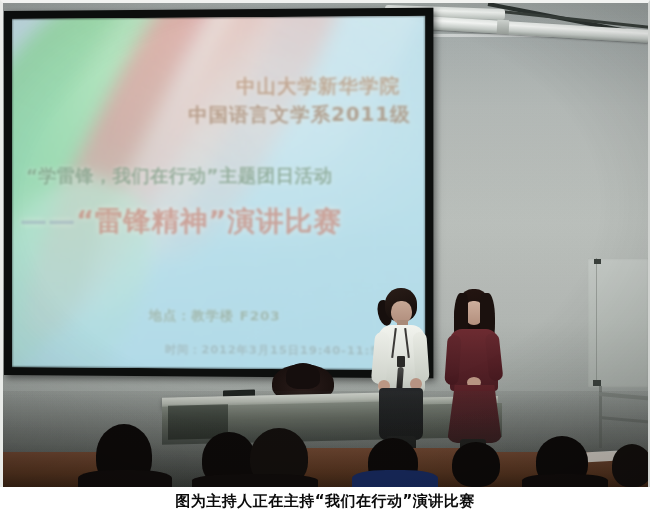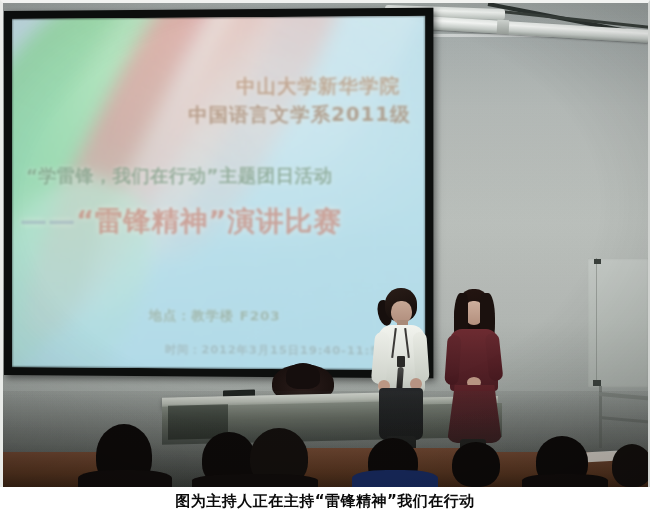--- a/index.html
+++ b/index.html
@@ -654,16 +654,16 @@
     <div class="head" style="left:536px; top:436px; width:52px; height:51px;"></div>
     <div class="shoulder" style="left:522px; top:474px; width:86px; height:16px;"></div>
 
     <div class="head soft" style="left:612px; top:444px; width:40px; height:43px;"></div>
 
     <div class="vignette"></div>
     <div id="photo-border"></div>
   </div>
 
   <div id="caption-area">
-    <div id="caption-text">图为主持人正在主持“雷锋精神”我们在行动</div>
+    <div id="caption-text">图为主持人正在主持“我们在行动”演讲比赛</div>
   </div>
 
 </div>
 
 </body></html>

